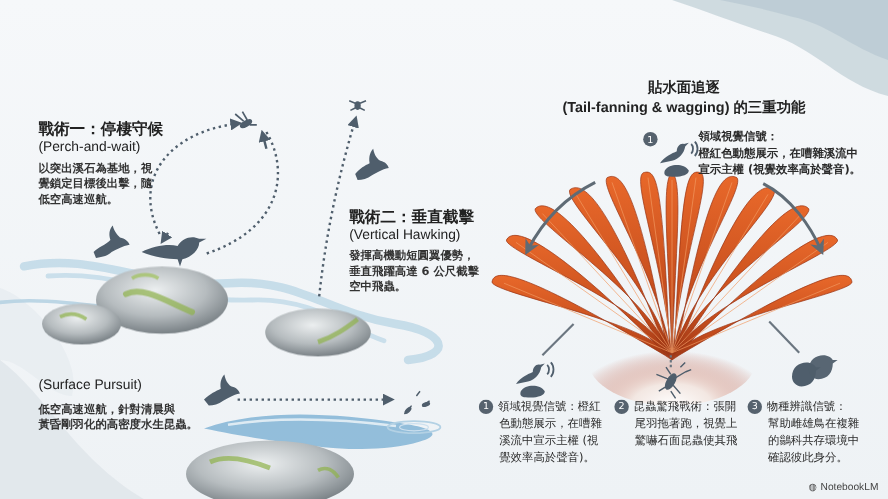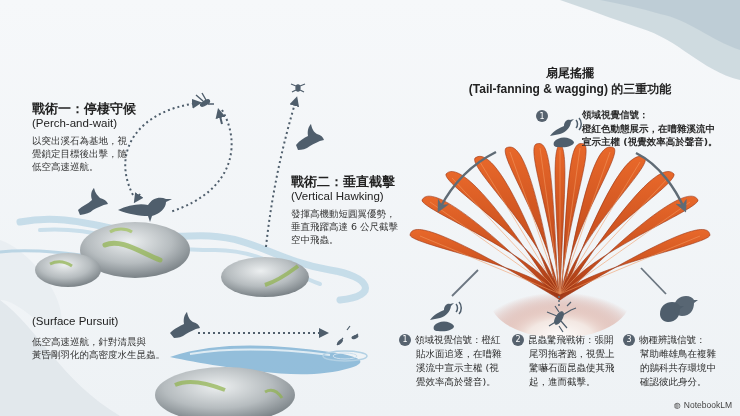--- a/index.html
+++ b/index.html
@@ -14,21 +14,21 @@
     background: linear-gradient(180deg, #f6f8fa 0%, #eef2f5 100%); }
   .bg-svg { position: absolute; left: 0; top: 0; }
   .title {
     position: absolute; left: 32px; top: 22px;
     font-family: "DejaVu Serif", "Liberation Serif", serif;
     font-weight: bold; font-size: 19px; color: #1d1d1d; letter-spacing: 0.5px;
   }
   .block { position: absolute; }
   .block .h1 { font-weight: bold; font-size: 13px; color: #222; line-height: 15px; }
   .block .h2 { font-weight: normal; font-size: 11.5px; color: #222; line-height: 15px; font-family: "Liberation Sans", sans-serif; }
-  .block .desc { font-weight: normal; font-size: 9.5px; color: #333; line-height: 13px; margin-top: 3px; }
+  .block .desc { font-weight: bold; font-size: 9.5px; color: #333; line-height: 13px; margin-top: 3px; }
   .tf-title { position: absolute; left: 450px; top: 66px; width: 240px; text-align: center; }
   .tf-title .l1 { font-weight: bold; font-size: 12px; color: #222; line-height: 15px; }
   .tf-title .l2 { font-weight: bold; font-size: 12px; color: #222; line-height: 16px; font-family: "Liberation Sans", sans-serif; }
   .func { position: absolute; font-weight: bold; font-size: 9.5px; color: #2b2b2b; line-height: 13.5px; }
   .num {
     display: inline-block; width: 12px; height: 12px; border-radius: 50%;
     background: #56626e; color: #fff; font-size: 8px; text-align: center; line-height: 12px;
     margin-right: 4px; vertical-align: 1px;
   }
   .bottom-item { position: absolute; top: 333px; font-weight: normal; font-size: 9.5px; color: #2b2b2b; line-height: 14px; }
@@ -227,41 +227,40 @@
 
   <div class="block" style="left:32px; top:314px;">
     <div class="h2">(Surface Pursuit)</div>
     <div class="desc" style="margin-top:6px;">
       <div>低空高速巡航，針對清晨與</div>
       <div>黃昏剛羽化的高密度水生昆蟲。</div>
     </div>
   </div>
 
   <div class="tf-title">
-    <div class="l1">扇尾搖擺</div>
+    <div class="l1">貼水面追逐</div>
     <div class="l2">(Tail-fanning &amp; wagging) 的三重功能</div>
   </div>
 
   <div class="func" style="left:582px; top:108px;">
     <div>領域視覺信號：</div>
     <div>橙紅色動態展示，在嘈雜溪流中</div>
     <div>宣示主權 (視覺效率高於聲音)。</div>
   </div>
 
   <div class="bottom-item" style="left:399px;">
     <div><span class="num">1</span><span>領域視覺信號：橙紅</span></div>
-    <div class="body">貼水面追逐，在嘈雜</div>
+    <div class="body">色動態展示，在嘈雜</div>
     <div class="body">溪流中宣示主權 (視</div>
     <div class="body">覺效率高於聲音)。</div>
   </div>
   <div class="bottom-item" style="left:512px;">
     <div><span class="num">2</span><span>昆蟲驚飛戰術：張開</span></div>
     <div class="body">尾羽拖著跑，視覺上</div>
     <div class="body">驚嚇石面昆蟲使其飛</div>
-    <div class="body">起，進而截擊。</div>
   </div>
   <div class="bottom-item" style="left:623px;">
     <div><span class="num">3</span><span>物種辨識信號：</span></div>
     <div class="body">幫助雌雄鳥在複雜</div>
     <div class="body">的鶲科共存環境中</div>
     <div class="body">確認彼此身分。</div>
   </div>
 
   <div class="brand">
     <span class="logo">◍</span><span>NotebookLM</span>

